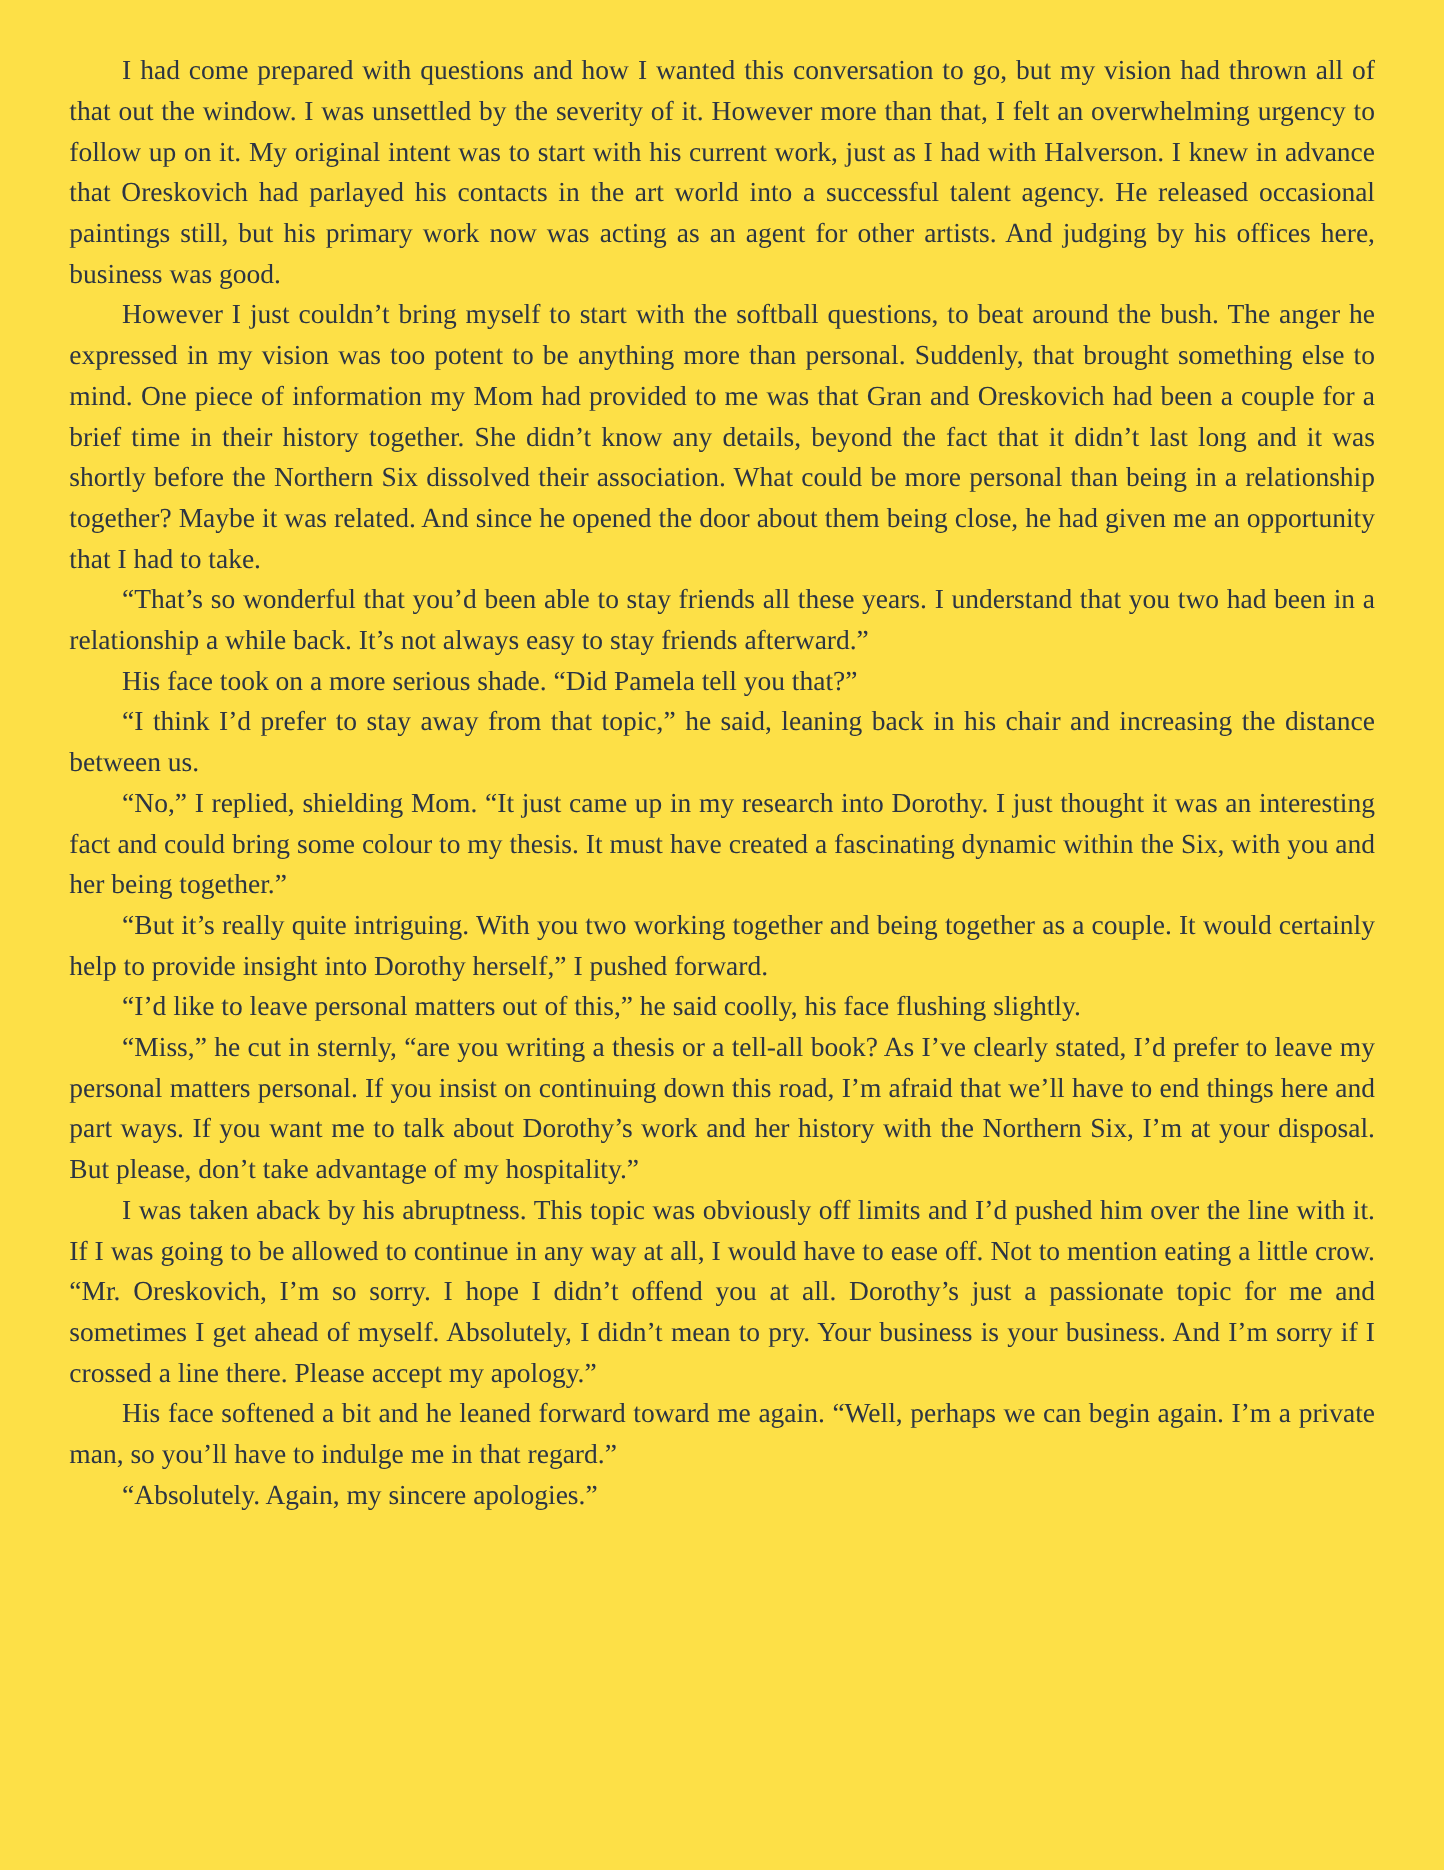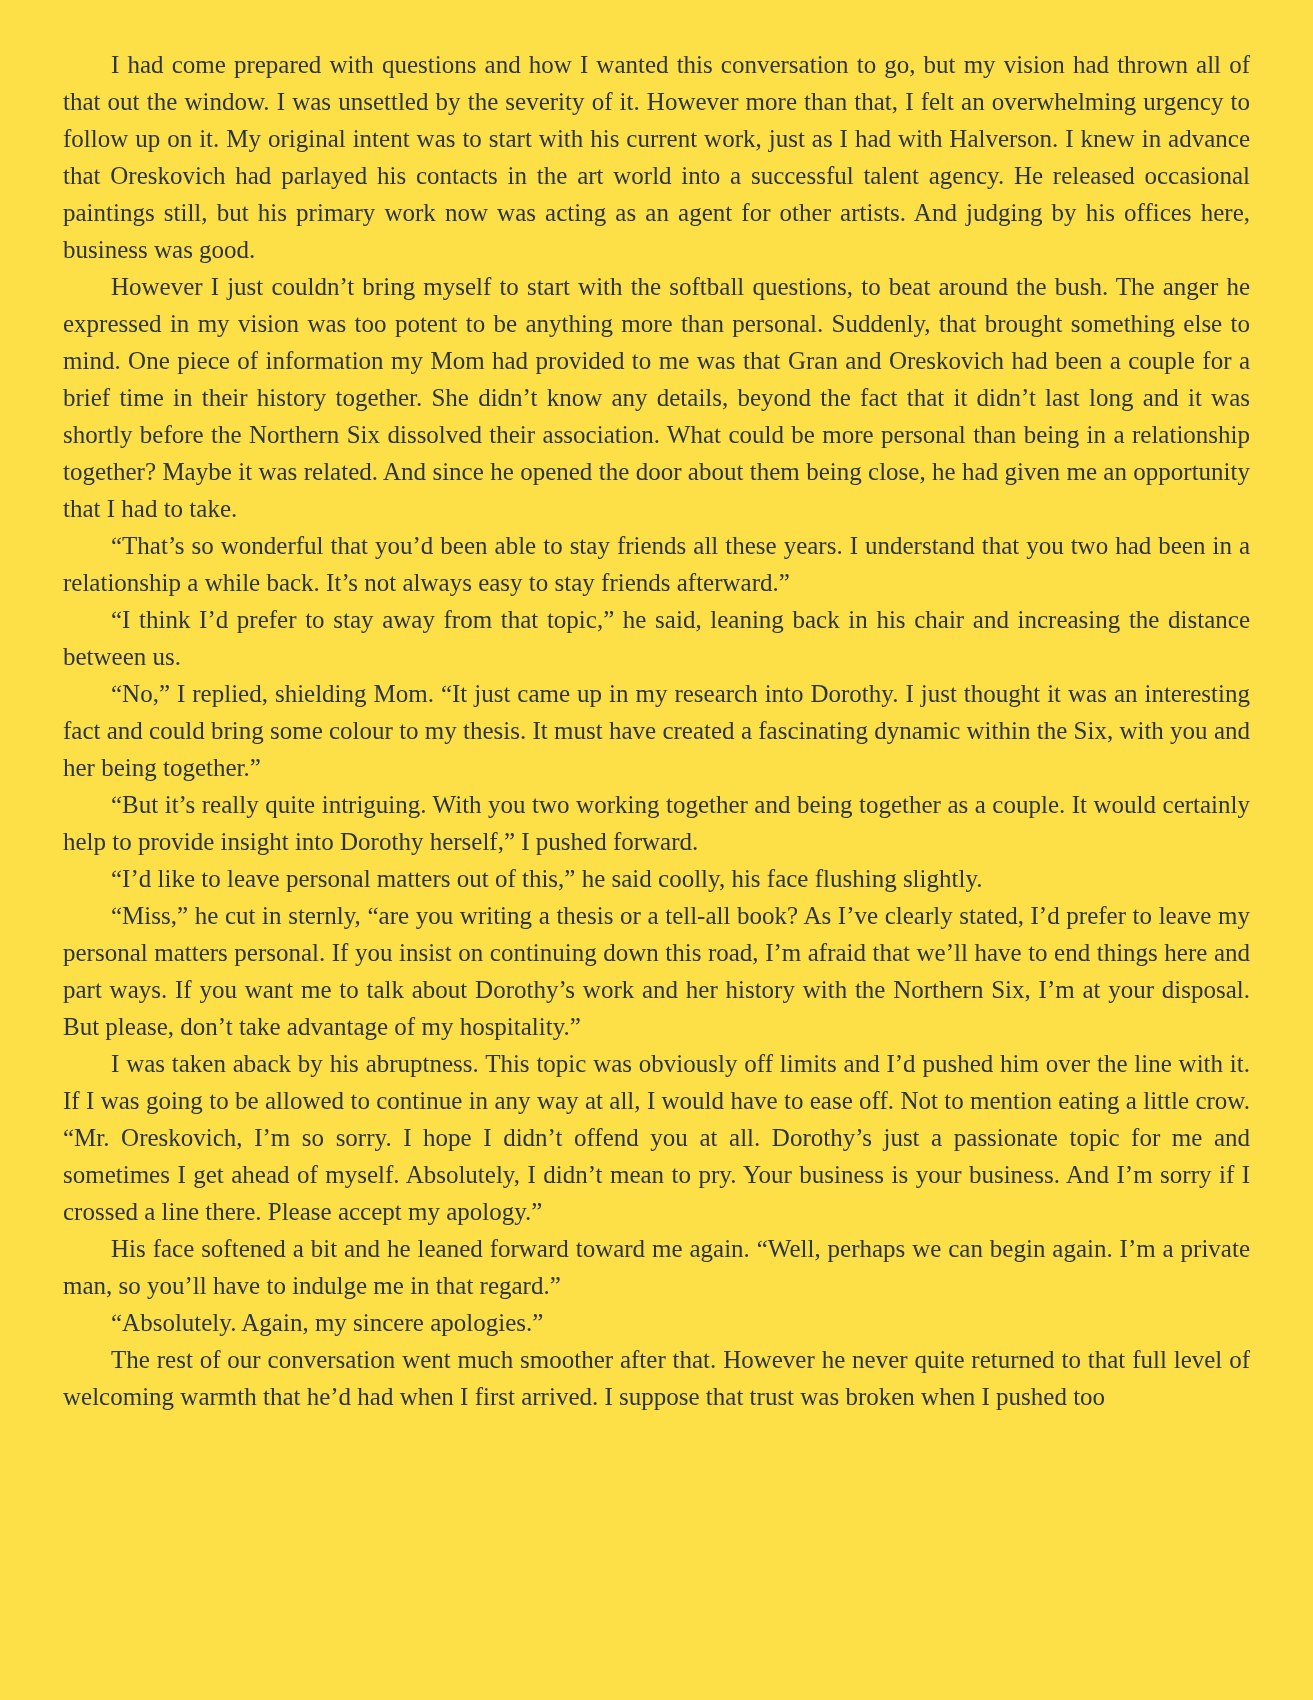--- a/index.html
+++ b/index.html
@@ -55,29 +55,29 @@
 </head>
 <body>
 
 <div class="page">
 
   <div class="content" id="paragraphs">
 
   <p>I had come prepared with questions and how I wanted this conversation to go, but my vision had thrown all of that out the window. I was unsettled by the severity of it. However more than that, I felt an overwhelming urgency to follow up on it. My original intent was to start with his current work, just as I had with Halverson. I knew in advance that Oreskovich had parlayed his contacts in the art world into a successful talent agency. He released occasional paintings still, but his primary work now was acting as an agent for other artists. And judging by his offices here, business was good.</p>
       <p>However I just couldn’t bring myself to start with the softball questions, to beat around the bush. The anger he expressed in my vision was too potent to be anything more than personal. Suddenly, that brought something else to mind. One piece of information my Mom had provided to me was that Gran and Oreskovich had been a couple for a brief time in their history together. She didn’t know any details, beyond the fact that it didn’t last long and it was shortly before the Northern Six dissolved their association. What could be more personal than being in a relationship together? Maybe it was related. And since he opened the door about them being close, he had given me an opportunity that I had to take.</p>
       <p>“That’s so wonderful that you’d been able to stay friends all these years. I understand that you two had been in a relationship a while back. It’s not always easy to stay friends afterward.”</p>
+      <p>His face took on a more serious shade. “Did Pamela tell you that?”</p>
       <p>“I think I’d prefer to stay away from that topic,” he said, leaning back in his chair and increasing the distance between us.</p>
       <p>“No,” I replied, shielding Mom. “It just came up in my research into Dorothy. I just thought it was an interesting fact and could bring some colour to my thesis. It must have created a fascinating dynamic within the Six, with you and her being together.”</p>
       <p>“But it’s really quite intriguing. With you two working together and being together as a couple. It would certainly help to provide insight into Dorothy herself,” I pushed forward.</p>
       <p>“I’d like to leave personal matters out of this,” he said coolly, his face flushing slightly.</p>
       <p>“Miss,” he cut in sternly, “are you writing a thesis or a tell-all book? As I’ve clearly stated, I’d prefer to leave my personal matters personal. If you insist on continuing down this road, I’m afraid that we’ll have to end things here and part ways. If you want me to talk about Dorothy’s work and her history with the Northern Six, I’m at your disposal. But please, don’t take advantage of my hospitality.”</p>
       <p>I was taken aback by his abruptness. This topic was obviously off limits and I’d pushed him over the line with it. If I was going to be allowed to continue in any way at all, I would have to ease off. Not to mention eating a little crow. “Mr. Oreskovich, I’m so sorry. I hope I didn’t offend you at all. Dorothy’s just a passionate topic for me and sometimes I get ahead of myself. Absolutely, I didn’t mean to pry. Your business is your business. And I’m sorry if I crossed a line there. Please accept my apology.”</p>
       <p>His face softened a bit and he leaned forward toward me again. “Well, perhaps we can begin again. I’m a private man, so you’ll have to indulge me in that regard.”</p>
       <p>“Absolutely. Again, my sincere apologies.”</p>
-      <p>The rest of our conversation went much smoother after that. However he never quite returned to that full level of welcoming warmth that he’d had when I first arrived. I suppose that trust was broken when I pushed too</p>
     </div>
 
   <div class="footer">
     <span class="book-title">SECOND SIGHT</span>
     <span class="page-num">Page 200</span>
   </div>
 
 </div>
 
 </body></html>

